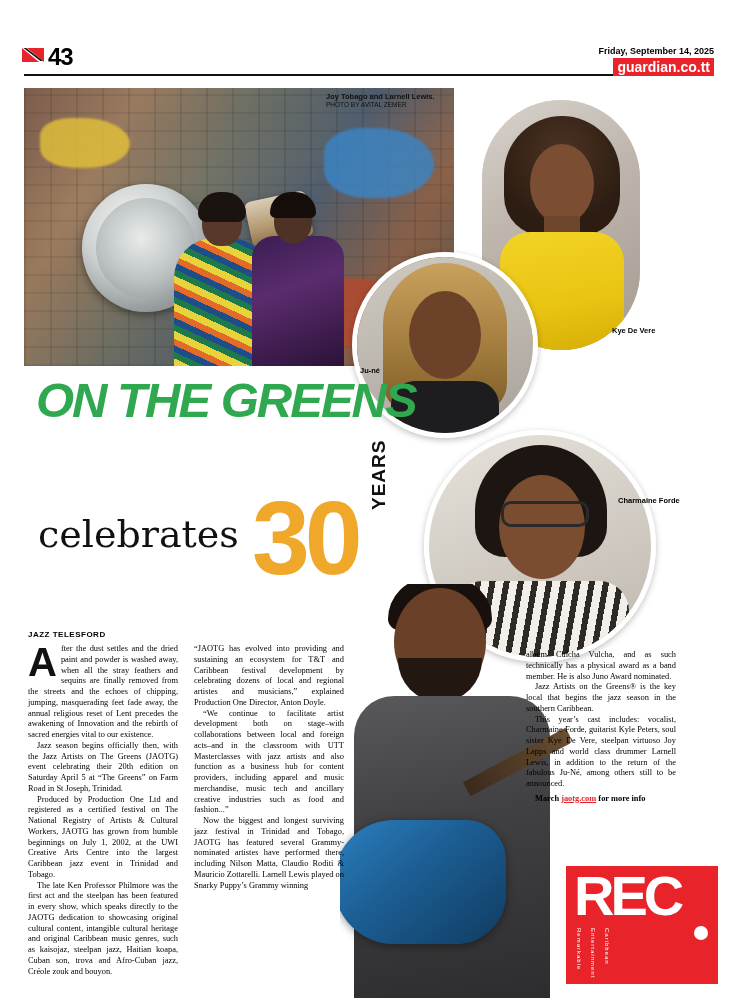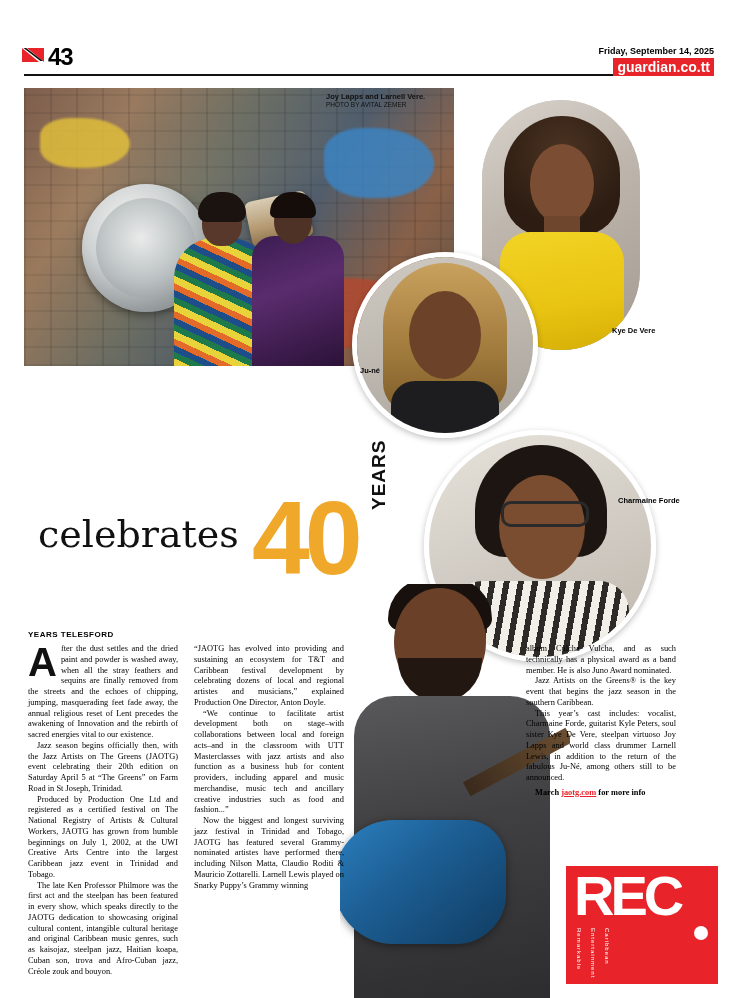--- a/index.html
+++ b/index.html
@@ -96,21 +96,21 @@
 
   
   .byline{position:absolute;left:28px;top:630px;font-family:"Liberation Sans",sans-serif;font-weight:bold;font-size:8px;letter-spacing:.5px;}
   .cols{position:absolute;left:28px;top:644px;width:686px;height:340px;}
   .col{position:absolute;top:0;width:150px;font-size:8.4px;line-height:1.28;text-align:justify;}
   .col p{margin:0 0 0 0;text-indent:9px;}
   .col p.first{text-indent:0;}
   .c1{left:0;}
   .c2{left:166px;}
   .c3{left:332px;}
-  .c4{left:498px;width:150px;}
+  .c4{left:498px;width:150px;margin-top:6px;}
   .dropcap{float:left;font-family:"Liberation Sans",sans-serif;font-weight:bold;font-size:40px;line-height:30px;padding:3px 4px 0 0;color:#111;}
   .visit{font-weight:bold;}
   .visit a{color:#e8232a;text-decoration:underline;font-weight:bold;}
 
   
   .rec{position:absolute;right:20px;bottom:14px;width:152px;height:118px;background:#e8232a;overflow:hidden;}
   .rec-txt{position:absolute;left:8px;top:2px;font-family:"Liberation Sans",sans-serif;font-weight:bold;
      font-size:56px;color:#fff;letter-spacing:-4px;line-height:1;}
   .rec-dot{position:absolute;right:10px;bottom:44px;width:14px;height:14px;border-radius:50%;background:#fff;}
   .rec-sub{position:absolute;left:10px;bottom:6px;width:134px;display:flex;gap:8px;}
@@ -148,21 +148,21 @@
     <div class="drum"></div>
     <div class="p1-body"></div>
     <div class="p1-head"></div>
     <div class="p1-hair"></div>
     <div class="p2-body"></div>
     <div class="p2-head"></div>
     <div class="p2-hair"></div>
   </div>
 
   <div class="cap cap-main">
-    <div>Joy Lapps and Larnell Vere.</div>
+    <div>Joy Tobago and Larnell Lewis.</div>
     <div class="cap small" style="position:static">PHOTO BY AVITAL ZEMER</div>
   </div>
 
   <div class="photo kye">
     <div class="kye-bg"></div>
     <div class="kye-hair"></div>
     <div class="kye-face"></div>
     <div class="kye-neck"></div>
     <div class="kye-top"></div>
   </div>
@@ -179,52 +179,53 @@
   <div class="circ charm">
     <div class="charm-bg"></div>
     <div class="charm-hair"></div>
     <div class="charm-face"></div>
     <div class="charm-glass"></div>
     <div class="charm-body"></div>
   </div>
   <div class="cap cap-charm">Charmaine Forde</div>
 
   <div class="mast">
+    <h1>ON THE GREENS</h1>
   </div>
   <div class="celebrates">celebrates</div>
-  <div class="twenty">40</div>
+  <div class="twenty">30</div>
   <div class="years">YEARS</div>
 
   <div class="guitarman">
     <div class="gm-hair"></div>
     <div class="gm-head"></div>
     <div class="gm-beard"></div>
     <div class="gm-body"></div>
     <div class="gm-neck"></div>
     <div class="gm-guitar"></div>
   </div>
 
-  <div class="byline">YEARS TELESFORD</div>
+  <div class="byline">JAZZ TELESFORD</div>
 
   <div class="cols">
     <div class="col c1">
       <p class="first"><span class="dropcap">A</span><span>fter the dust settles and the dried paint and powder is washed away, when all the stray feathers and sequins are finally removed from the streets and the echoes of chipping, jumping, masquerading feet fade away, the annual religious reset of Lent precedes the awakening of Innovation and the rebirth of sacred energies vital to our existence.</span></p>
       <p>Jazz season begins officially then, with the Jazz Artists on The Greens (JAOTG) event celebrating their 20th edition on Saturday April 5 at “The Greens” on Farm Road in St Joseph, Trinidad.</p>
       <p>Produced by Production One Ltd and registered as a certified festival on The National Registry of Artists &amp; Cultural Workers, JAOTG has grown from humble beginnings on July 1, 2002, at the UWI Creative Arts Centre into the largest Caribbean jazz event in Trinidad and Tobago.</p>
       <p>The late Ken Professor Philmore was the first act and the steelpan has been featured in every show, which speaks directly to the JAOTG dedication to showcasing original cultural content, intangible cultural heritage and original Caribbean music genres, such as kaisojaz, steelpan jazz, Haitian koapa, Cuban son, trova and Afro-Cuban jazz, Créole zouk and bouyon.</p>
     </div>
     <div class="col c2">
       <p class="first">“JAOTG has evolved into providing and sustaining an ecosystem for T&amp;T and Caribbean festival development by celebrating dozens of local and regional artistes and musicians,” explained Production One Director, Anton Doyle.</p>
       <p>“We continue to facilitate artist development both on stage–with collaborations between local and foreign acts–and in the classroom with UTT Masterclasses with jazz artists and also function as a business hub for content providers, including apparel and music merchandise, music tech and ancillary creative industries such as food and fashion...”</p>
       <p>Now the biggest and longest surviving jazz festival in Trinidad and Tobago, JAOTG has featured several Grammy-nominated artistes have performed there, including Nilson Matta, Claudio Roditi &amp; Mauricio Zottarelli. Larnell Lewis played on Snarky Puppy’s Grammy winning</p>
     </div>
     <div class="col c3"></div>
     <div class="col c4">
       <p class="first">album Culcha Vulcha, and as such technically has a physical award as a band member. He is also Juno Award nominated.</p>
-      <p>Jazz Artists on the Greens® is the key event that begins the jazz season in the southern Caribbean.</p>
+      <p>Jazz Artists on the Greens® is the key local that begins the jazz season in the southern Caribbean.</p>
       <p>This year’s cast includes: vocalist, Charmaine Forde, guitarist Kyle Peters, soul sister Kye De Vere, steelpan virtuoso Joy Lapps and world class drummer Larnell Lewis, in addition to the return of the fabulous Ju-Né, among others still to be announced.</p>
       <p class="visit" style="margin-top:4px"><span>March </span><a href="#">jaotg.com</a><span> for more info</span></p>
     </div>
   </div>
 
   <div class="rec">
     <div class="rec-txt">REC</div>
     <div class="rec-dot"></div>
     <div class="rec-sub">
       <span>Remarkable</span>

